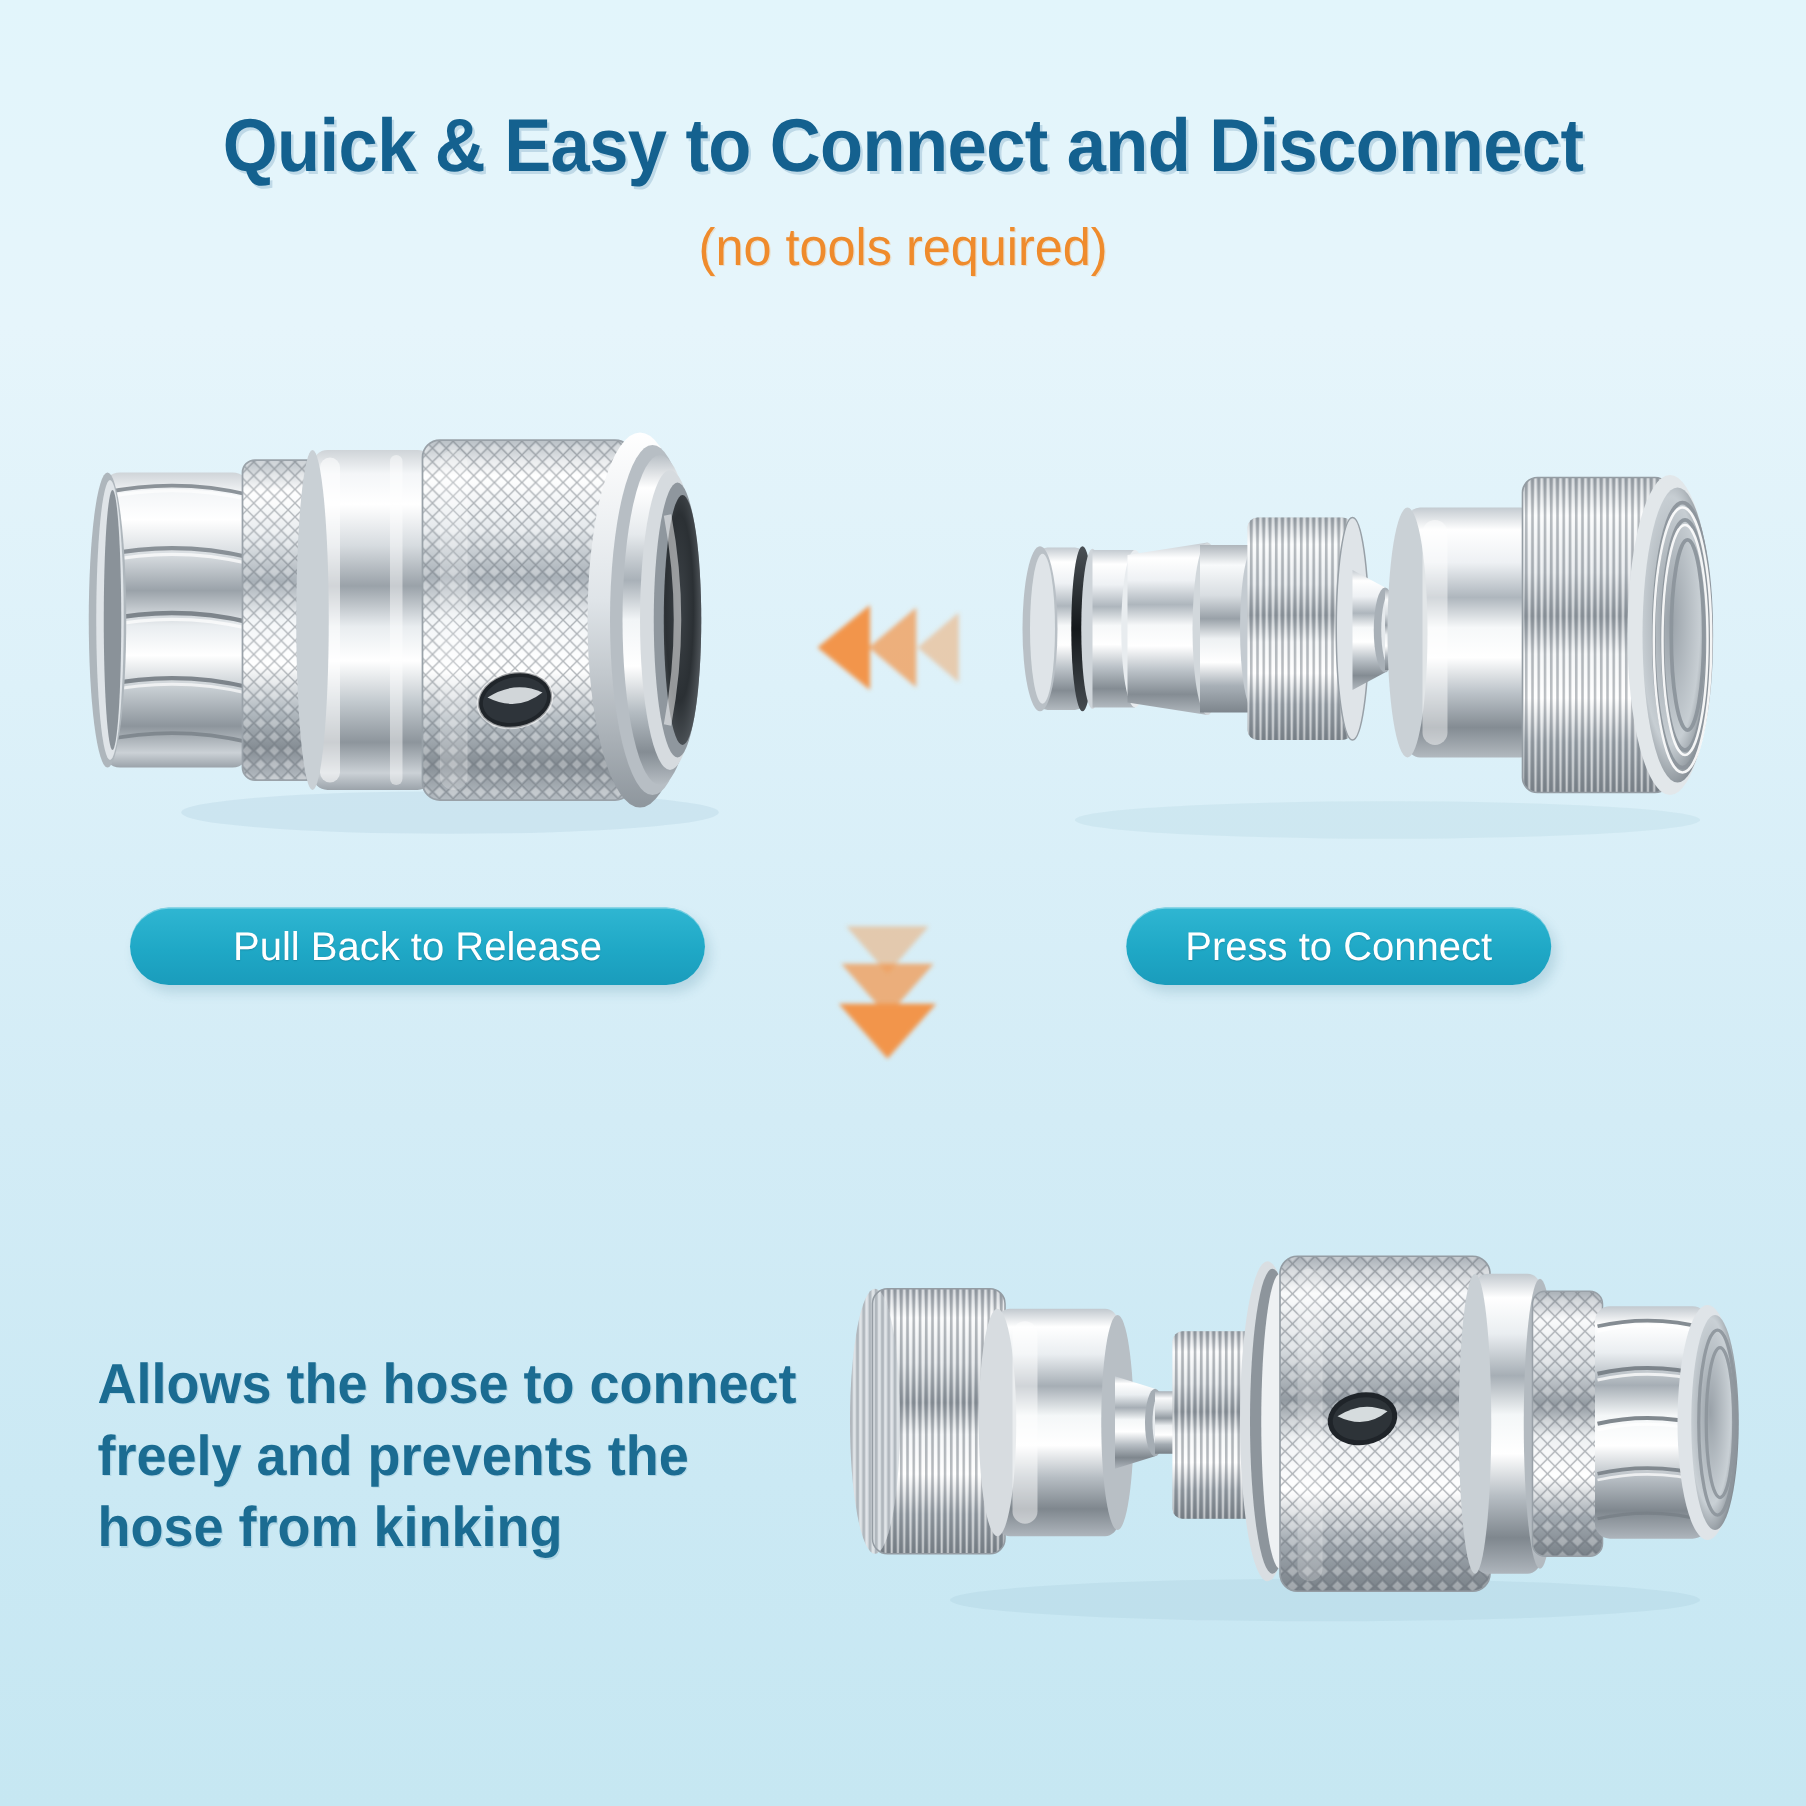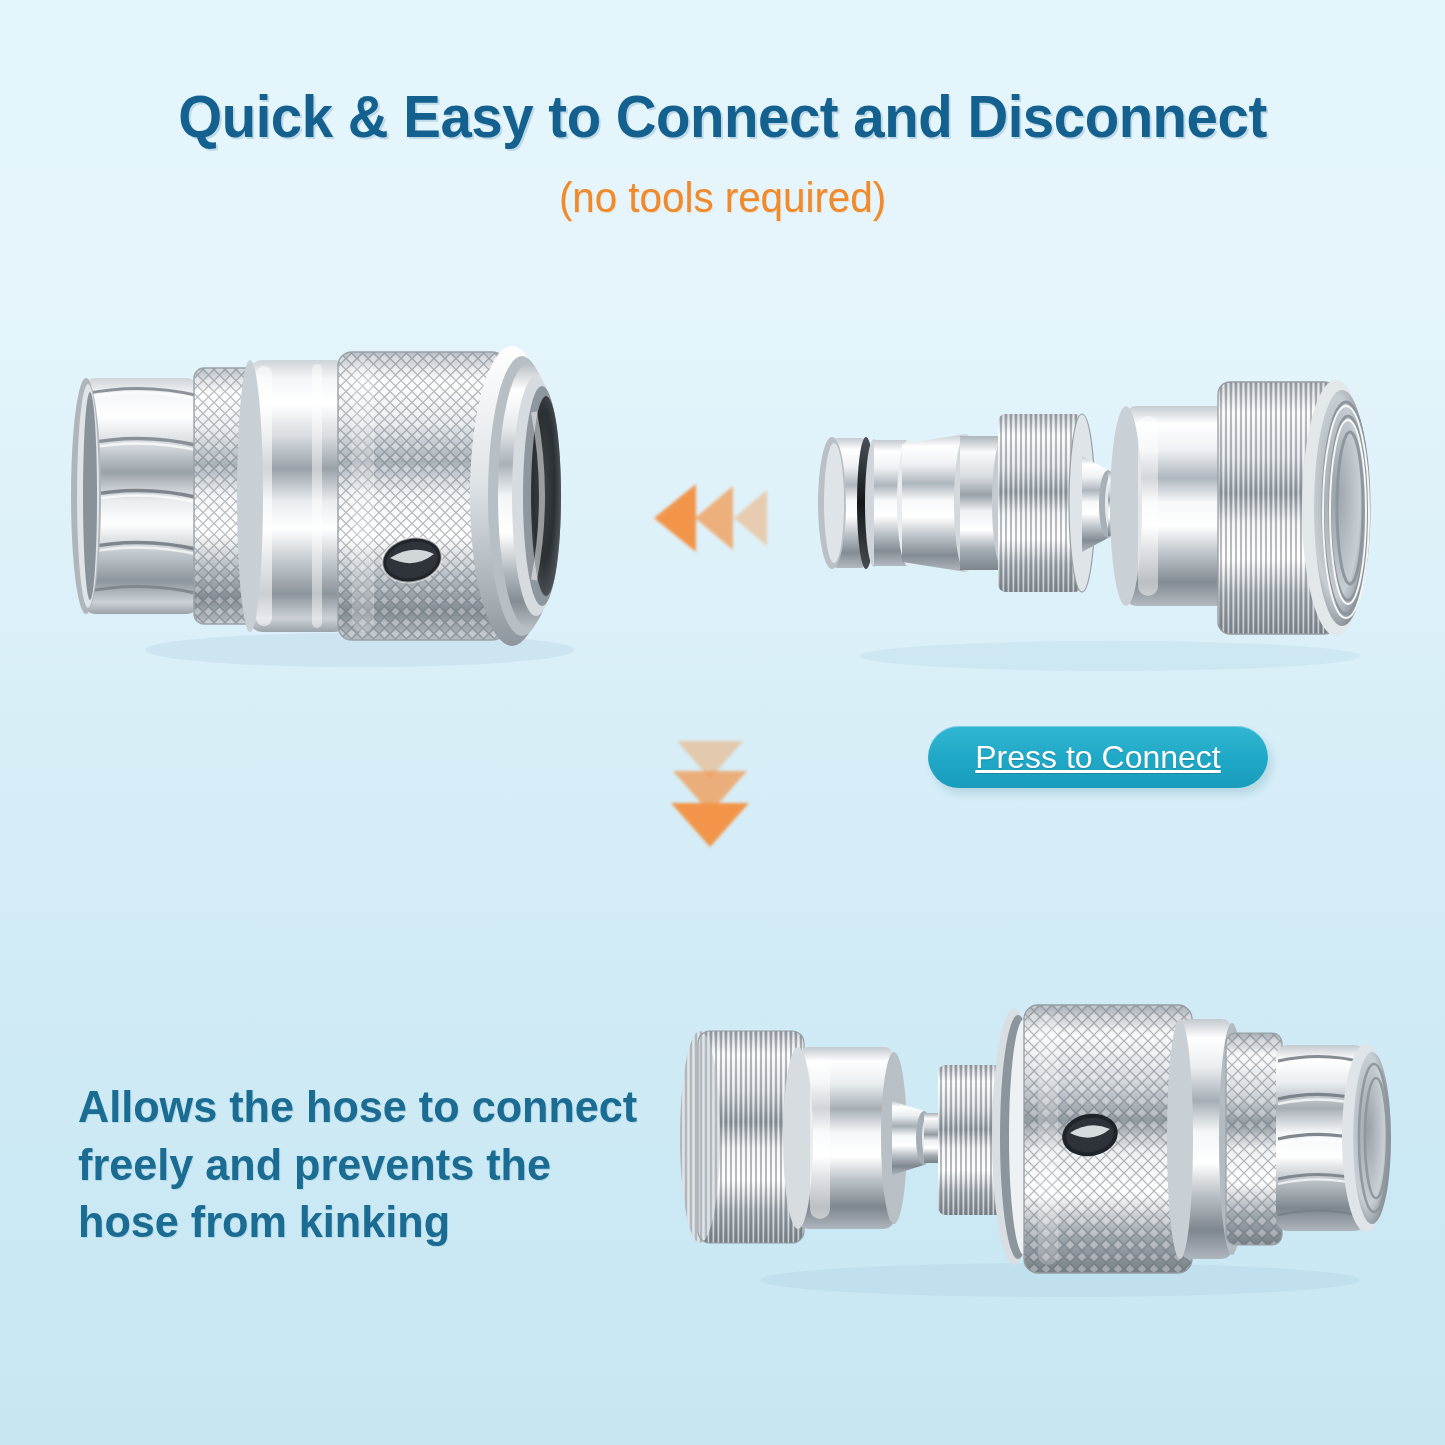--- a/index.html
+++ b/index.html
@@ -32,21 +32,21 @@
   
   .pill{
     position:absolute;height:62px;border-radius:34px;
     background:linear-gradient(180deg,#2fb6d2 0%,#1fa8c6 55%,#1a9cbc 100%);
     box-shadow:4px 6px 9px rgba(40,110,140,.18), inset 0 1px 0 rgba(255,255,255,.35);
     display:flex;align-items:center;justify-content:center;
     color:#ffffff;font-size:32px;white-space:nowrap;
     text-shadow:0 1px 1px rgba(0,60,85,.25);
   }
   #pill-left{left:104px;top:726px;width:460px;}
-  #pill-right{left:928px;top:726px;width:340px;text-decoration:underline;}
+  #pill-right{left:901px;top:726px;width:340px;}
 
   
   .chev-left{position:absolute;left:650px;top:478px;width:125px;height:80px;}
   .chev-down{position:absolute;left:655px;top:735px;width:110px;height:115px;}
 
   
   .para{
     position:absolute;left:78px;top:1078px;width:640px;
     color:#1b6c92;font-size:45px;line-height:1.28;font-weight:bold;
     transform:scaleX(.96);transform-origin:left top;
@@ -294,20 +294,21 @@
           <ellipse cx="560" cy="148" rx="13" ry="76"></ellipse>
         </g>
         <g opacity=".9" fill="none" stroke="#ffffff" stroke-width="2">
           <ellipse cx="556" cy="152" rx="23" ry="106"></ellipse>
           <ellipse cx="558" cy="152" rx="18" ry="92"></ellipse>
         </g>
       </g>
     </svg>
   </div>
 
+  <div class="pill" id="pill-left">Pull Back to Release</div>
   <div class="pill" id="pill-right">Press to Connect</div>
 
   <div class="chev-down">
     <svg viewBox="0 0 110 115" width="110" height="115">
       <defs>
         <filter id="blurB" x="-30%" y="-30%" width="170%" height="170%">
           <feGaussianBlur stdDeviation="1.7"></feGaussianBlur>
         </filter>
       </defs>
       <g filter="url(#blurB)">

